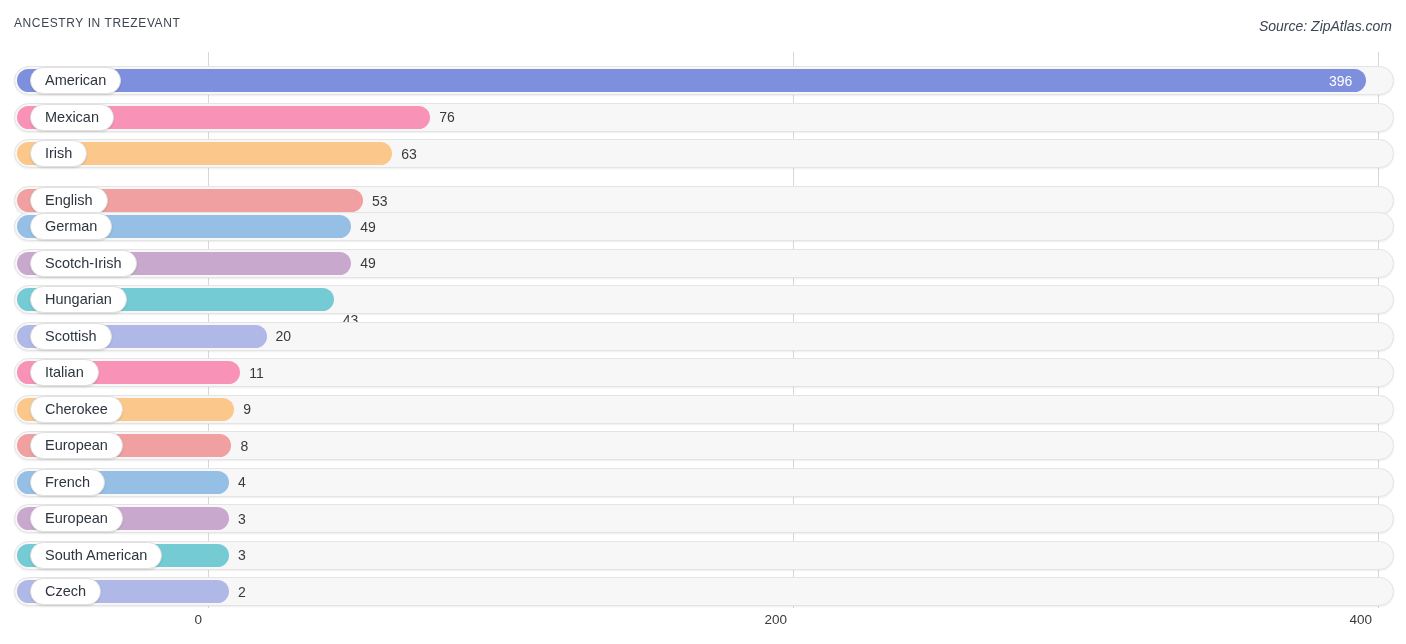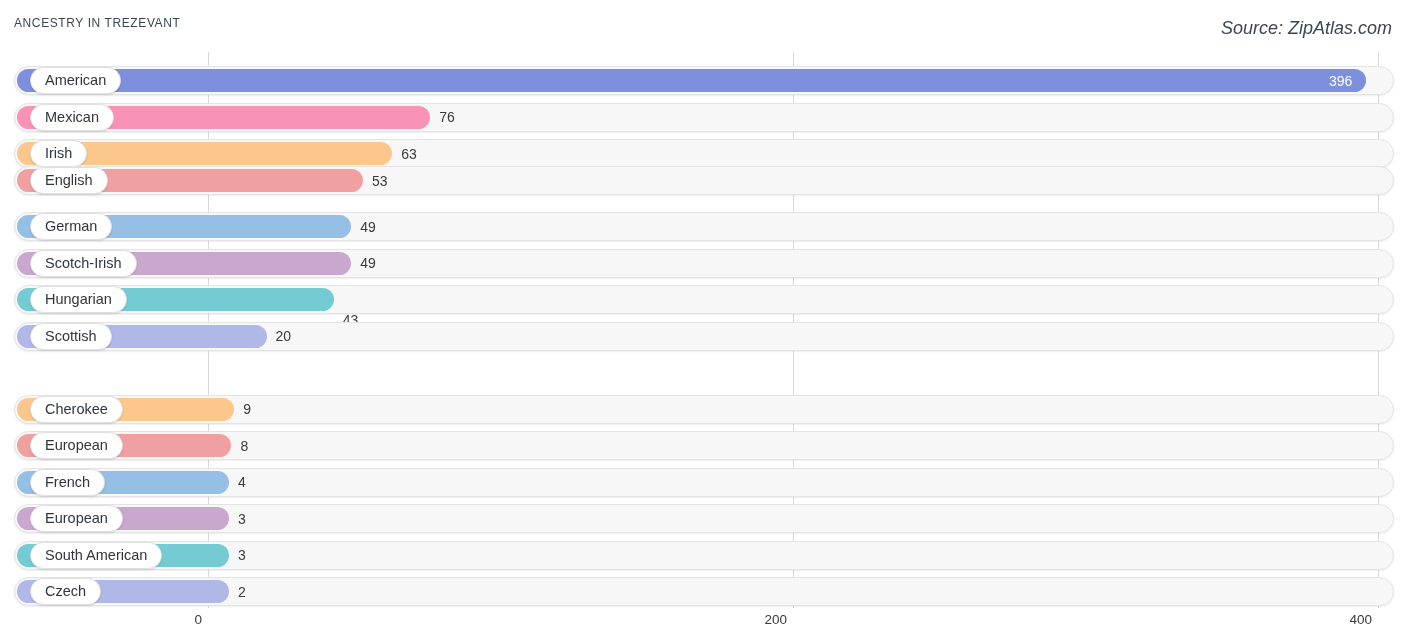--- a/index.html
+++ b/index.html
@@ -35,21 +35,21 @@
     font-size: 12px;
     letter-spacing: 0.6px;
     color: #3c4652;
     font-weight: 400;
     white-space: nowrap;
   }
   .chart-source {
     position: absolute;
     right: 14px;
     top: 18px;
-    font-size: 18px;
+    font-size: 14px;
     font-style: italic;
     color: #3c4652;
     white-space: nowrap;
   }
 
   
   .plot {
     position: absolute;
     left: 0;
     top: 52px;
@@ -207,21 +207,21 @@
           <div class="value-out" style="left: 425.3px;">76</div>
         </div>
         <div class="row" style="top: 87px;">
           <div class="track"></div>
           <div class="bar" style="width: 375.275px; background: rgb(251, 199, 139);"></div>
           <div class="label-pill">
             <span class="label-text">Irish</span>
           </div>
           <div class="value-out" style="left: 387.275px;">63</div>
         </div>
-        <div class="row" style="top: 114px; text-decoration: underline;">
+        <div class="row" style="top: 134px; text-decoration: underline;">
           <div class="track"></div>
           <div class="bar" style="width: 346.025px; background: rgb(240, 160, 160);"></div>
           <div class="label-pill">
             <span class="label-text">English</span>
           </div>
           <div class="value-out" style="left: 358.025px;">53</div>
         </div>
         <div class="row" style="top: 160px;">
           <div class="track"></div>
           <div class="bar" style="width: 334.325px; background: rgb(150, 191, 230);"></div>
@@ -246,20 +246,28 @@
           </div>
           <div class="value-out" style="left: 328.775px; margin-top: 20px;">43</div>
         </div>
         <div class="row" style="top: 269.5px;">
           <div class="track"></div>
           <div class="bar" style="width: 249.5px; background: rgb(176, 184, 232);"></div>
           <div class="label-pill">
             <span class="label-text">Scottish</span>
           </div>
           <div class="value-out" style="left: 261.5px;">20</div>
+        </div>
+        <div class="row" style="top: 306px;">
+          <div class="track"></div>
+          <div class="bar" style="width: 223.175px; background: rgb(248, 146, 182);"></div>
+          <div class="label-pill">
+            <span class="label-text">Italian</span>
+          </div>
+          <div class="value-out" style="left: 235.175px;">11</div>
         </div>
         <div class="row" style="top: 342.5px;">
           <div class="track"></div>
           <div class="bar" style="width: 217.325px; background: rgb(251, 199, 139);"></div>
           <div class="label-pill">
             <span class="label-text">Cherokee</span>
           </div>
           <div class="value-out" style="left: 229.325px;">9</div>
         </div>
         <div class="row" style="top: 379px;">

